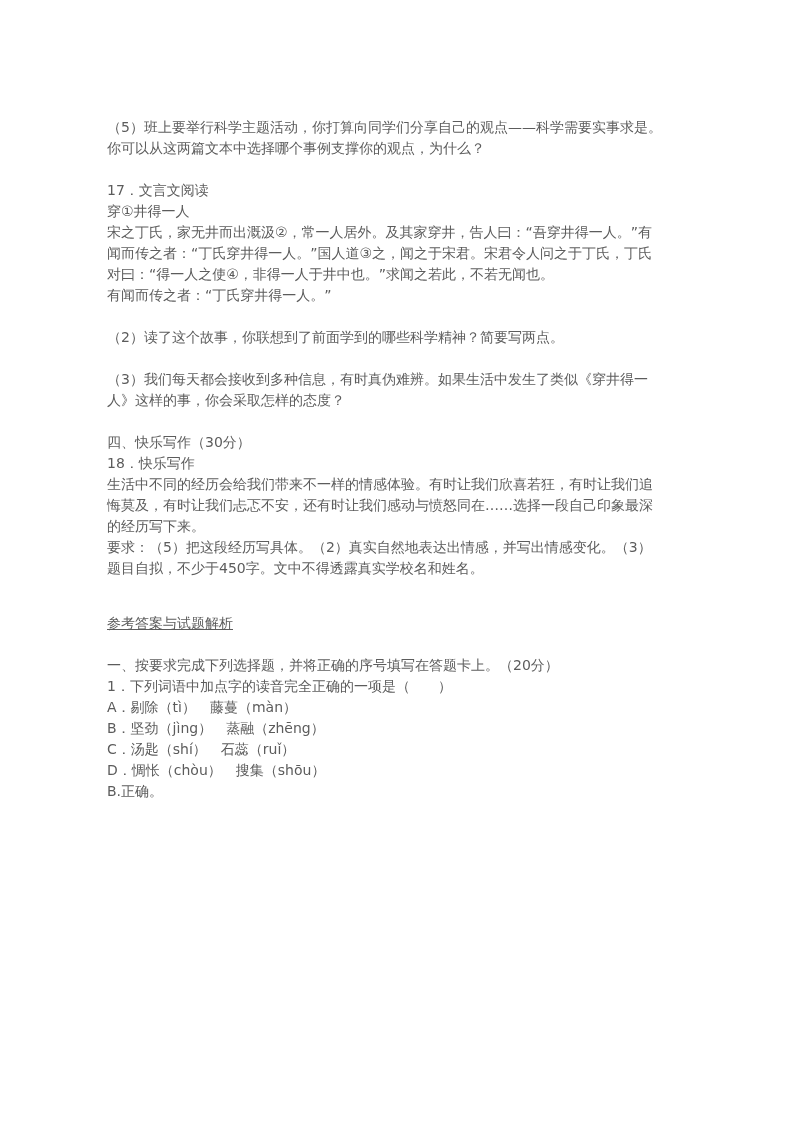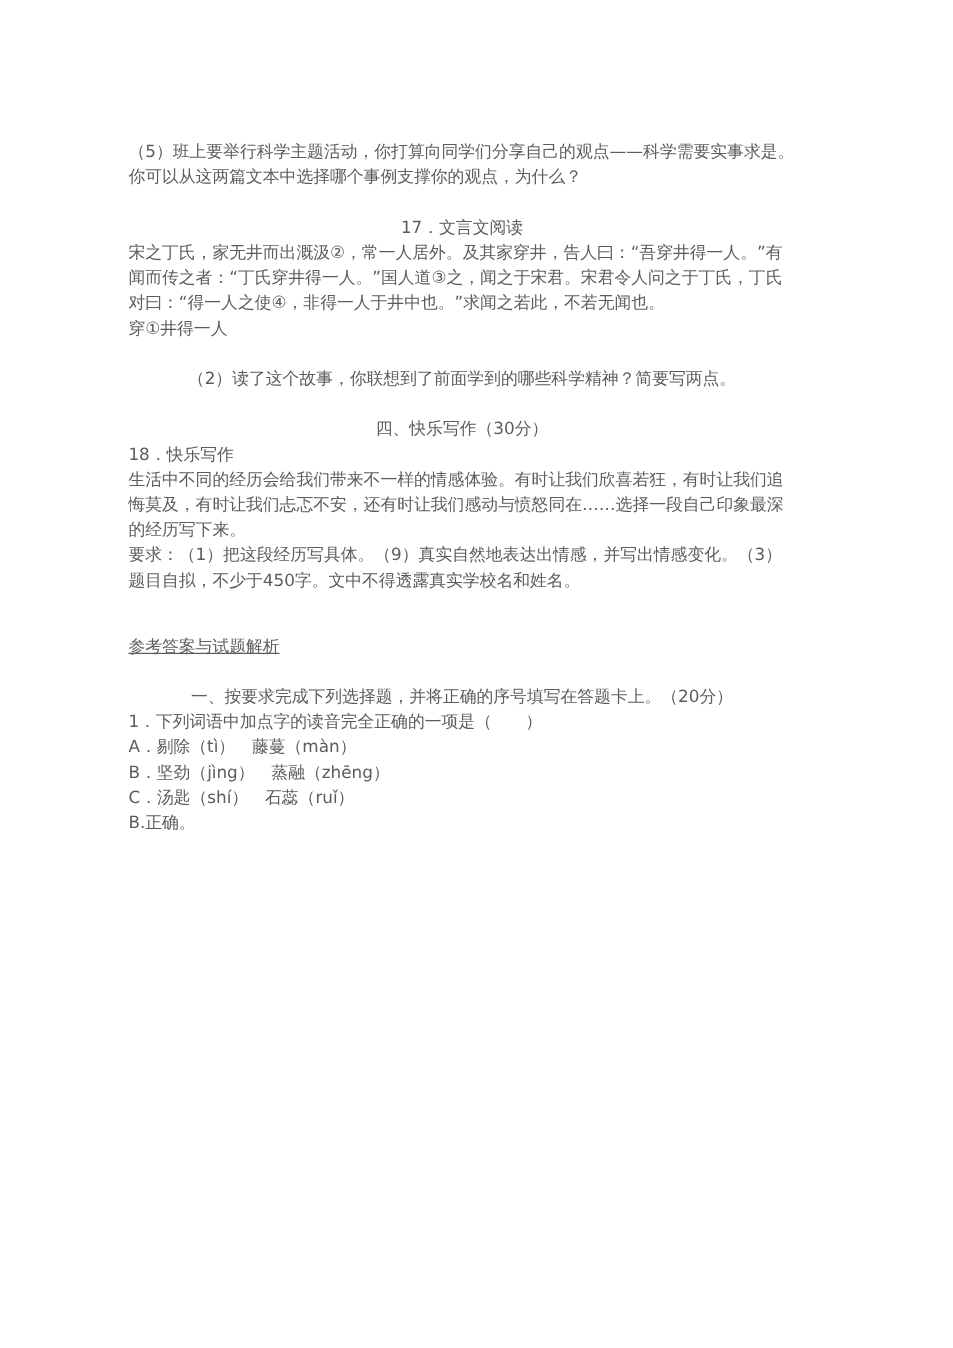--- a/index.html
+++ b/index.html
@@ -20,62 +20,65 @@
     margin: 0;
     font-family: "DejaVu Sans", "Liberation Sans", sans-serif;
     font-size: 14px;
     line-height: 21px;
     color: #5c5c5c;
     text-align: left;
     word-wrap: break-word;
     overflow-wrap: break-word;
   }
   
-  .gap1 { margin-top: 21px; text-align: center; }
+  .gap1 { margin-top: 21px; }
   
   .gap2 { margin-top: 34px; text-decoration: underline; }
 </style>
 </head>
 <body>
 
 <div class="page">
 
   <p class="para">（5）班上要举行科学主题活动，你打算向同学们分享自己的观点——科学需要实事求是。你可以从这两篇文本中选择哪个事例支撑你的观点，为什么？</p>
 
   <p class="para gap1">17．文言文阅读</p>
 
+  <p class="para">穿①井得一人</p>
+
   <p class="para">宋之丁氏，家无井而出溉汲②，常一人居外。及其家穿井，告人曰：“吾穿井得一人。”有闻而传之者：“丁氏穿井得一人。”国人道③之，闻之于宋君。宋君令人问之于丁氏，丁氏对曰：“得一人之使④，非得一人于井中也。”求闻之若此，不若无闻也。</p>
-
-  <p class="para">穿①井得一人</p>
 
 
 
+  <p class="para">有闻而传之者：“丁氏穿井得一人。”</p>
 
 
   <p class="para gap1">（2）读了这个故事，你联想到了前面学到的哪些科学精神？简要写两点。</p>
 
+  <p class="para gap1">（3）我们每天都会接收到多种信息，有时真伪难辨。如果生活中发生了类似《穿井得一人》这样的事，你会采取怎样的态度？</p>
 
   <p class="para gap1">四、快乐写作（30分）</p>
 
   <p class="para">18．快乐写作</p>
 
   <p class="para">生活中不同的经历会给我们带来不一样的情感体验。有时让我们欣喜若狂，有时让我们追悔莫及，有时让我们忐忑不安，还有时让我们感动与愤怒同在……选择一段自己印象最深的经历写下来。</p>
 
-  <p class="para">要求：（1）把这段经历写具体。（9）真实自然地表达出情感，并写出情感变化。（3）题目自拟，不少于450字。文中不得透露真实学校名和姓名。</p>
+  <p class="para">要求：（5）把这段经历写具体。（2）真实自然地表达出情感，并写出情感变化。（3）题目自拟，不少于450字。文中不得透露真实学校名和姓名。</p>
 
   <p class="para gap2">参考答案与试题解析</p>
 
   <p class="para gap1">一、按要求完成下列选择题，并将正确的序号填写在答题卡上。（20分）</p>
 
   <p class="para">1．下列词语中加点字的读音完全正确的一项是（　　）</p>
 
   <p class="para">A．剔除（tì）　藤蔓（màn）</p>
 
   <p class="para">B．坚劲（jìng）　蒸融（zhēng）</p>
 
   <p class="para">C．汤匙（shí）　石蕊（ruǐ）</p>
 
+  <p class="para">D．惆怅（chòu）　搜集（shōu）</p>
 
 
 
   <p class="para">B.正确。</p>
 
 </div>
 
 </body></html>

